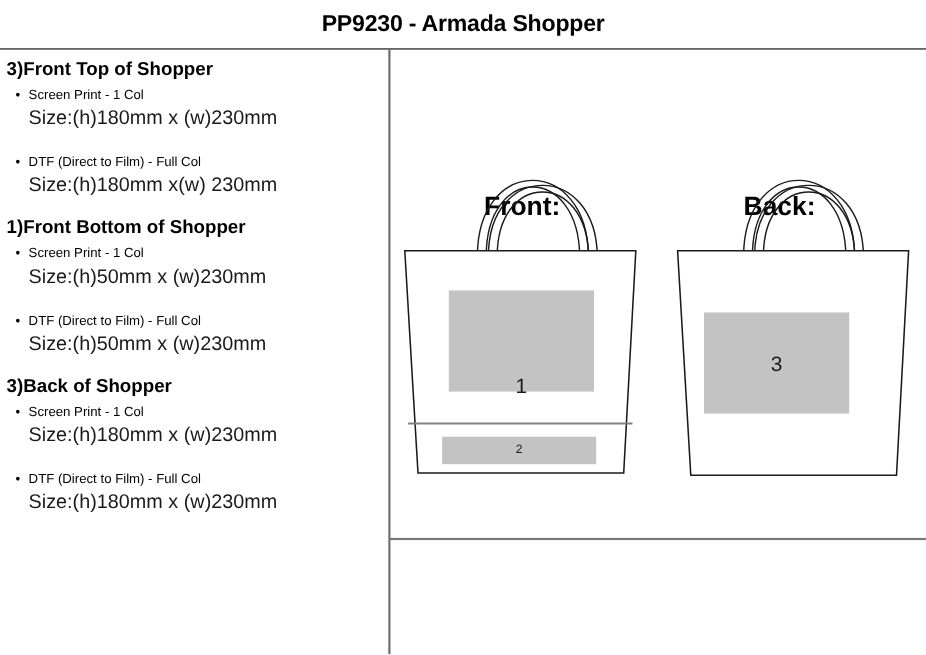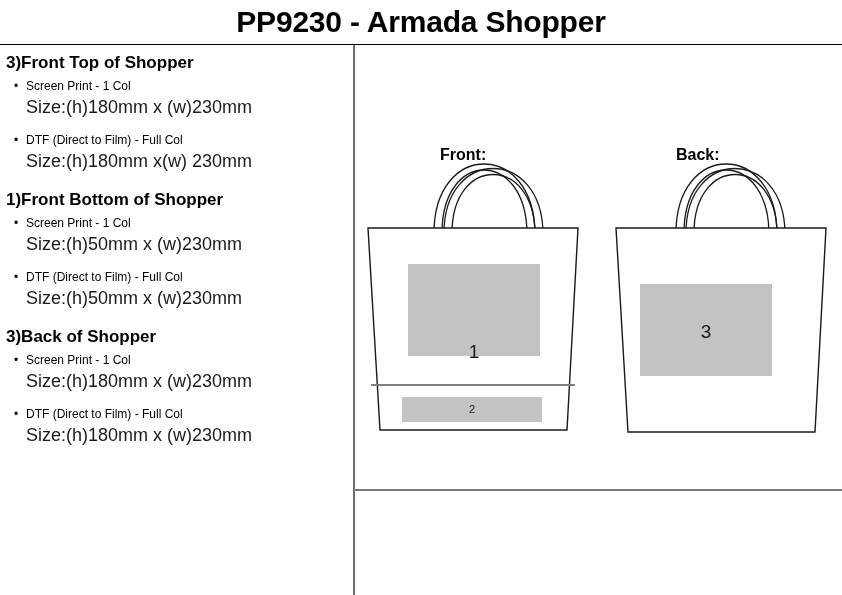--- a/index.html
+++ b/index.html
@@ -25,21 +25,21 @@
     position: absolute;
     left: 0;
     top: 0;
     width: 842px;
     height: 44px;
     display: flex;
     align-items: center;
     justify-content: center;
   }
   .title-text {
-    font-size: 30px;
+    font-size: 21px;
     font-weight: bold;
     letter-spacing: -0.2px;
     color: #000000;
     white-space: nowrap;
   }
 
   
   .rule-top {
     position: absolute;
     left: 0;
@@ -74,21 +74,21 @@
   }
   .spec-section { margin-bottom: 17px; }
   .spec-heading {
     font-size: 17px;
     font-weight: bold;
     line-height: 22px;
     margin: 0 0 1px 2px;
     white-space: nowrap;
   }
   .spec-item { margin-top: 1px; }
-  .spec-item + .spec-item { margin-top: 11px; }
+  .spec-item + .spec-item { margin-top: 18px; }
   .spec-method {
     font-size: 12px;
     line-height: 22px;
     margin: 0 0 0 10px;
     white-space: nowrap;
   }
   .spec-method .bullet {
     display: inline-block;
     width: 12px;
   }
@@ -103,23 +103,24 @@
   
   .diagram-panel {
     position: absolute;
     left: 354px;
     top: 45px;
     width: 488px;
     height: 445px;
   }
   .view-label {
     position: absolute;
-    font-size: 16px;
+    font-size: 24px;
     font-weight: bold;
     white-space: nowrap;
+    margin-top: 28px;
   }
   .label-front { left: 86px; top: 101px; }
   .label-back  { left: 322px; top: 101px; }
 
   .bag-svg {
     position: absolute;
     left: 0;
     top: 0;
     width: 488px;
     height: 445px;

